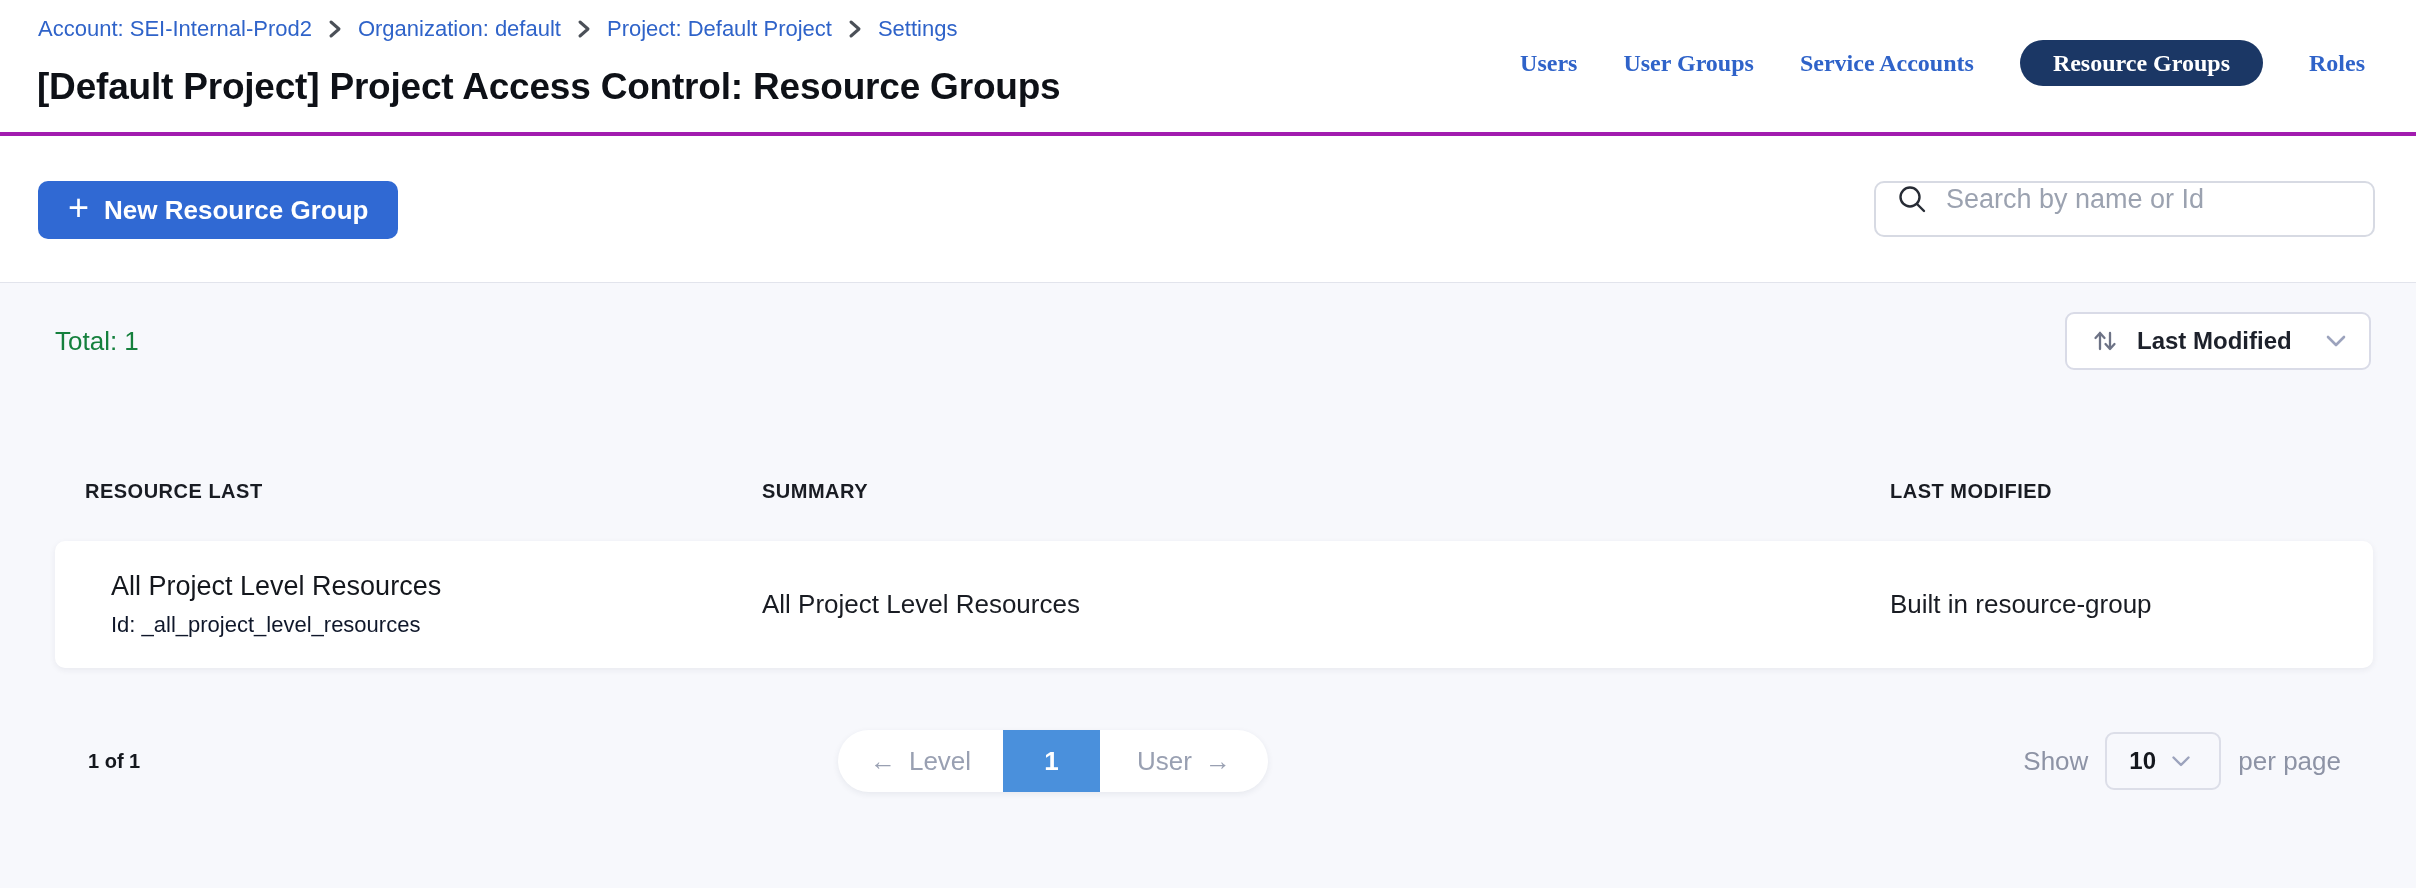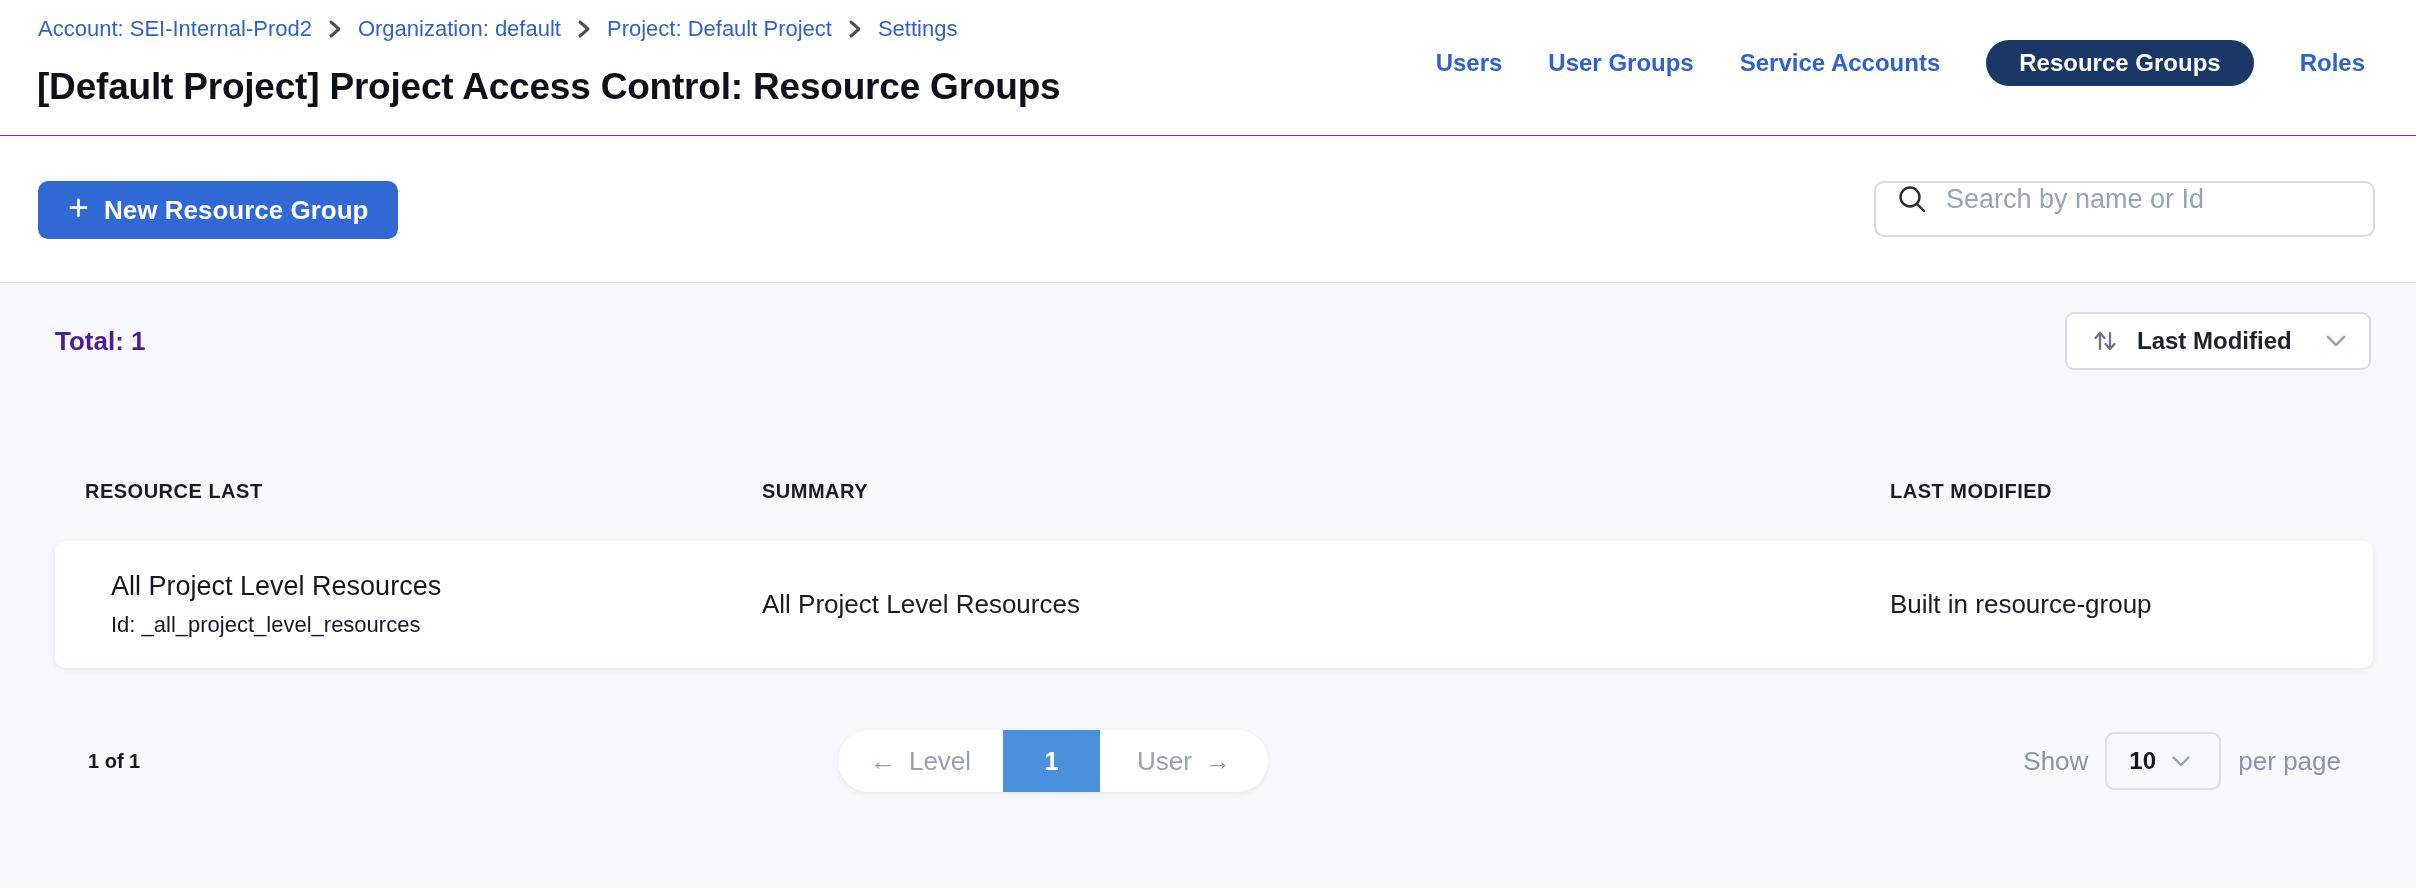--- a/index.html
+++ b/index.html
@@ -5,45 +5,45 @@
   * { box-sizing: border-box; }
   html,body { margin:0; padding:0; }
   body {
     width:2416px; height:888px; overflow:hidden;
     font-family:"Liberation Sans", sans-serif;
     background:#f7f8fc; color:#1d2026;
   }
   .app { width:2416px; height:888px; display:flex; flex-direction:column; }
 
   
-  .topbar { position:relative; height:136px; background:#ffffff; border-bottom:1px solid #a21caf; flex:none; }
+  .topbar { position:relative; height:136px; background:#ffffff; border-bottom:4px solid #a21caf; flex:none; }
   .breadcrumb { position:absolute; left:38px; top:16px; display:flex; align-items:center; gap:16px; font-size:22px; }
   .breadcrumb a { color:#2f63c9; text-decoration:none; cursor:pointer; }
   .crumb-sep { display:flex; align-items:center; }
   .title { position:absolute; left:37px; top:66px; margin:0; font-size:37px; font-weight:700; color:#0e1117; letter-spacing:-0.2px; }
   .tabs { position:absolute; right:51px; top:40px; height:46px; display:flex; align-items:center; gap:46px; font-size:24px; font-weight:600; }
-  .tab { color:#2f63c9; text-decoration:none; cursor:pointer; white-space:nowrap; }
+  .tab { color:#2f63c9; text-decoration:none; cursor:pointer; white-space:nowrap;font-family:Liberation Serif, serif; }
   .tab.active { background:#1b3765; color:#ffffff; border-radius:24px; padding:0 33px; height:46px; display:flex; align-items:center; }
 
   
   .toolbar { position:relative; height:147px; background:#ffffff; border-bottom:1px solid #e2e4ec; flex:none; }
   .btn-primary { position:absolute; left:38px; top:45px; height:58px; padding:0 30px;
     background:#3069d3; color:#fff; font-size:26px; font-weight:700; border:none; border-radius:10px;
     display:flex; align-items:center; gap:15px; cursor:pointer; font-family:inherit; }
   .plus { font-size:36px; font-weight:400; line-height:1; margin-top:-4px; }
   .search { position:absolute; right:41px; top:45px; width:501px; height:56px; background:#fff;
     border:2px solid #d7dae3; border-radius:10px; display:flex; align-items:flex-start; padding-left:20px; }
   .search input { border:none; outline:none; background:transparent; font-family:inherit;
     font-size:27px; color:#1d2026; margin-left:16px; width:420px; }
   .search input::placeholder { color:#9ba2b0; }
 
   
   .content { flex:1; background:#f7f8fc; padding-top:29px; }
   .controls { display:flex; justify-content:space-between; align-items:center; margin:0 45px 0 55px; height:58px; }
-  .total { font-size:26px; font-weight:700; color:#4c1d95; }
+  .total { font-size:26px; font-weight:400; color:#15803d; }
   .sort { height:58px; width:306px; display:flex; align-items:center; gap:18px; padding:0 22px 0 24px;
     background:#fff; border:2px solid #d9dbe7; border-radius:9px; font-size:24px; font-weight:600;
     color:#1d212b; cursor:pointer; font-family:inherit; }
   .sort .sort-label { flex:1; text-align:left; }
 
   .grid-cols { display:grid; grid-template-columns:707px 1128px 1fr; }
   .thead { margin:108px 43px 0 55px; font-size:20px; font-weight:700; color:#191c23; letter-spacing:0.5px; line-height:26px; }
   .th-first { padding-left:30px; }
   .card { margin:37px 43px 0 55px; height:127px; background:#fff; border-radius:10px;
     box-shadow:0 2px 6px rgba(40,48,74,0.07); align-items:center; cursor:pointer; }

